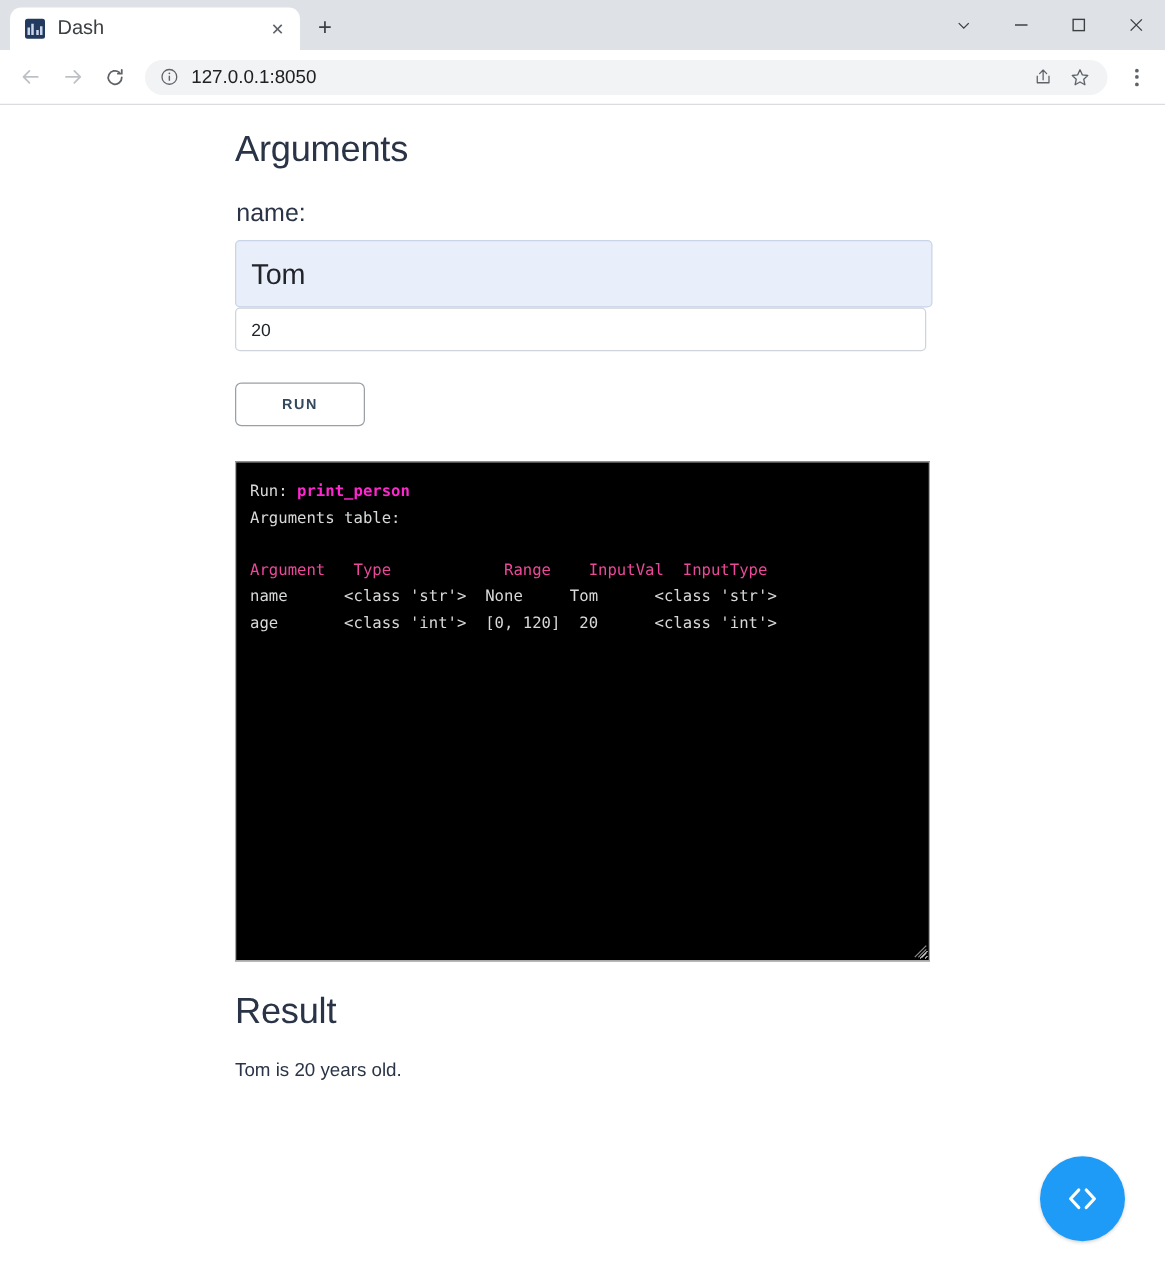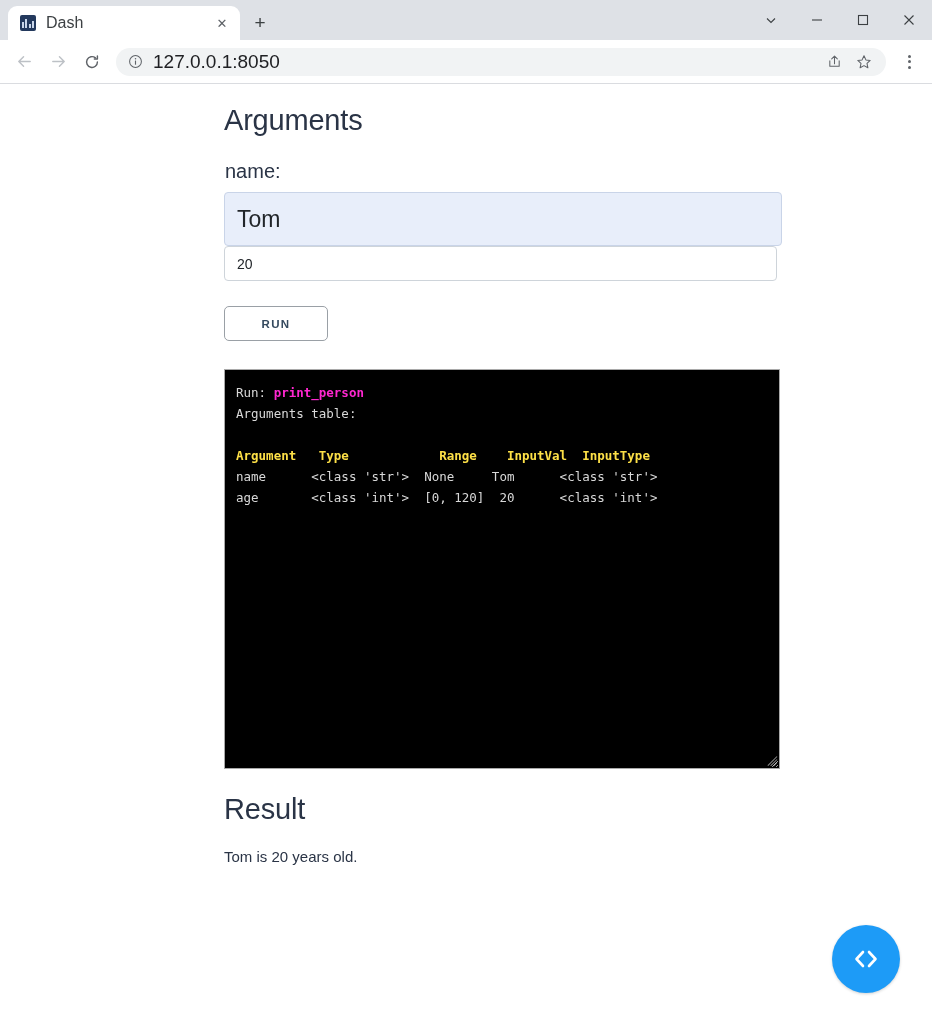--- a/index.html
+++ b/index.html
@@ -103,21 +103,21 @@
     border-radius: 14px;
     display: flex;
     align-items: center;
     padding: 0 10px 0 12px;
     margin: 0 6px;
     gap: 10px;
   }
   .omni-info { color: #5f6368; display: flex; align-items: center; }
   .omni-url {
     flex: 1;
-    font-size: 19px;
+    font-size: 15px;
     color: #202124;
     white-space: nowrap;
     overflow: hidden;
   }
   .omni-actions { display: flex; align-items: center; gap: 6px; color: #5f6368; }
   .omni-icon { width: 24px; height: 24px; display: flex; align-items: center; justify-content: center; }
   .menubtn {
     width: 30px; height: 30px;
     display: flex; flex-direction: column; align-items: center; justify-content: center;
     gap: 2.5px;
@@ -127,21 +127,20 @@
   
   .viewport {
     flex: 1;
     background: #ffffff;
     position: relative;
     overflow: hidden;
   }
   .page {
     padding: 18px 0 0 188px;
     position: relative;
-    margin-left: 36px;
   }
 
   h2.section {
     font-size: 29px;
     font-weight: 400;
     color: #2a3446;
     letter-spacing: -0.2px;
     line-height: 1.25;
   }
   #console-heading { margin-top: 38px; }
@@ -206,21 +205,21 @@
     position: relative;
     overflow: hidden;
     font-family: "DejaVu Sans Mono", "Liberation Mono", monospace;
     font-size: 12.5px;
     line-height: 21px;
     color: #d8d8d8;
     white-space: pre;
     resize: both;
   }
   .console-box .kw { color: #ff27d0; font-weight: bold; }
-  .console-box .hdr { color: #fde047; font-weight: bold; }
+  .console-box .hdr { color: #ec4899; font-weight: normal; }
   .resize-grip {
     position: absolute;
     right: 2px; bottom: 2px;
     width: 14px; height: 14px;
     pointer-events: none;
   }
   .resize-grip i {
     position: absolute;
     right: 0;
     height: 1px;

